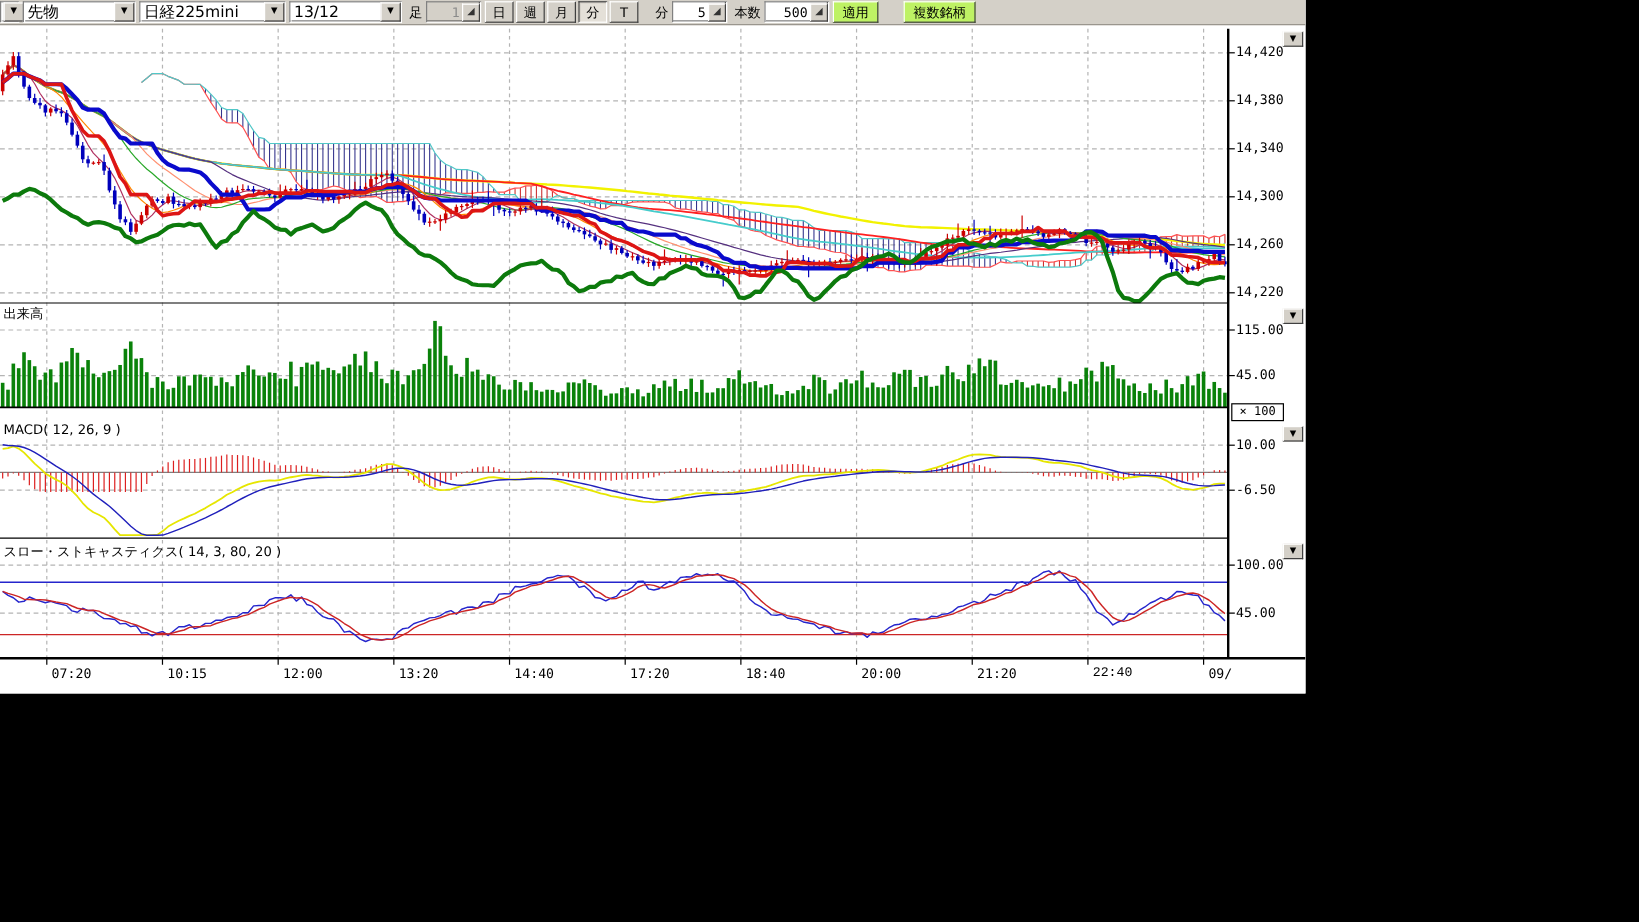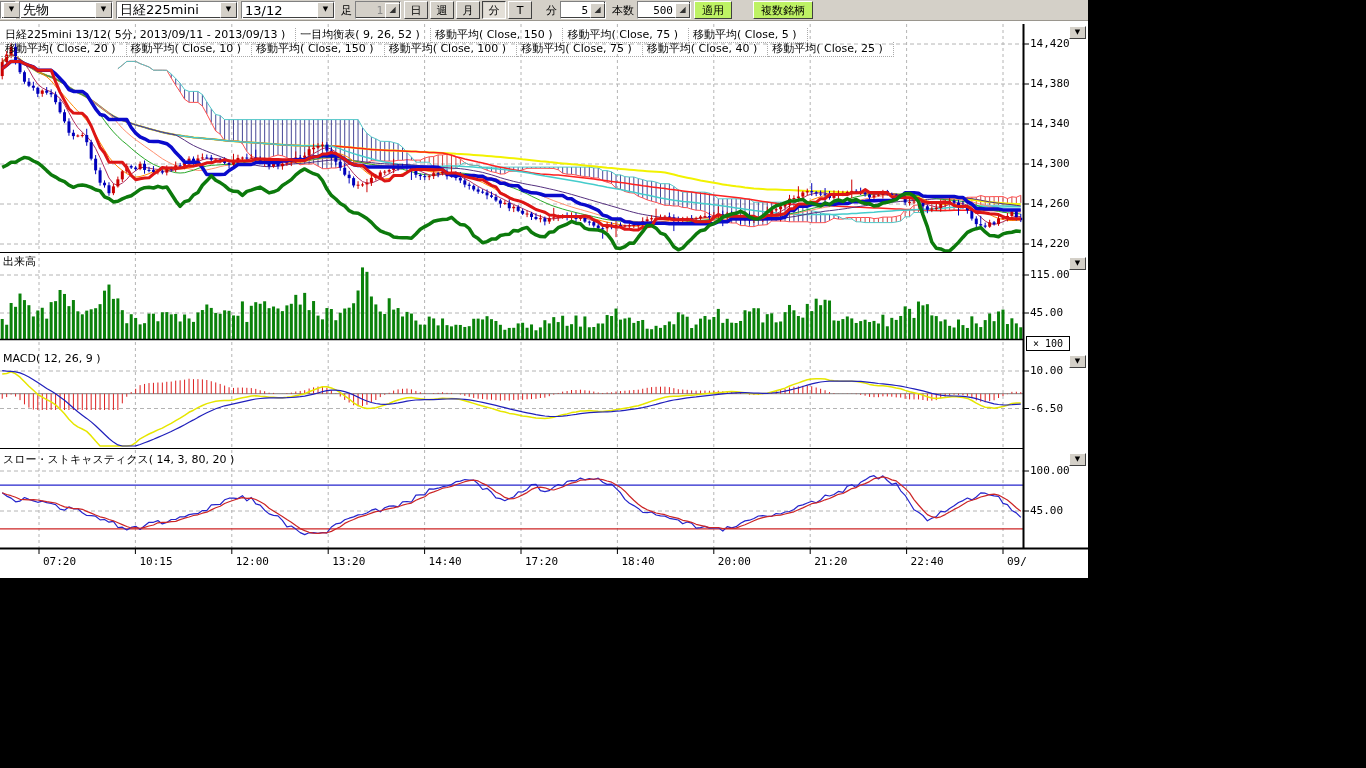--- a/index.html
+++ b/index.html
@@ -1247,22 +1247,20 @@
           <line x1="231.8" y1="549" x2="231.8" y2="554" stroke="#000" stroke-width="1"></line>
           <line x1="328.20000000000005" y1="549" x2="328.20000000000005" y2="554" stroke="#000" stroke-width="1"></line>
           <line x1="424.6" y1="549" x2="424.6" y2="554" stroke="#000" stroke-width="1"></line>
           <line x1="521" y1="549" x2="521" y2="554" stroke="#000" stroke-width="1"></line>
           <line x1="617.4000000000001" y1="549" x2="617.4000000000001" y2="554" stroke="#000" stroke-width="1"></line>
           <line x1="713.8000000000001" y1="549" x2="713.8000000000001" y2="554" stroke="#000" stroke-width="1"></line>
           <line x1="810.2" y1="549" x2="810.2" y2="554" stroke="#000" stroke-width="1"></line>
           <line x1="906.6" y1="549" x2="906.6" y2="554" stroke="#000" stroke-width="1"></line>
           <line x1="1003" y1="549" x2="1003" y2="554" stroke="#000" stroke-width="1"></line>
         </svg>
-      <div class="legendrow r1" id="legend-row1"><span class="litem">日経225mini 13/12( 5分, 2013/09/11 - 2013/09/13 )</span><span class="litem">一目均衡表( 9, 26, 52 )</span><span class="litem">移動平均( Close, 150 )</span><span class="litem">移動平均( Close, 75 )</span><span class="litem">移動平均( Close, 5 )</span></div>
-      <div class="legendrow r2" id="legend-row2"><span class="litem">移動平均( Close, 20 )</span><span class="litem">移動平均( Close, 10 )</span><span class="litem">移動平均( Close, 150 )</span><span class="litem">移動平均( Close, 100 )</span><span class="litem">移動平均( Close, 75 )</span><span class="litem">移動平均( Close, 40 )</span><span class="litem">移動平均( Close, 25 )</span></div>
       <div class="seclabel" style="left:3px;top:254px">出来高</div>
       <div class="seclabel" style="left:3px;top:352px">MACD( 12, 26, 9 )</div>
       <div class="seclabel" style="left:3px;top:452px">スロー・ストキャスティクス( 14, 3, 80, 20 )</div>
       <div class="multbox">× 100</div>
       <div id="axis-labels">
           <div class="ylab" style="top: 37px;">14,420</div>
           <div class="ylab" style="top: 77px;">14,380</div>
           <div class="ylab" style="top: 117px;">14,340</div>
           <div class="ylab" style="top: 157px;">14,300</div>
           <div class="ylab" style="top: 197px;">14,260</div>
@@ -1275,21 +1273,21 @@
           <div class="ylab" style="top: 504px;">45.00</div>
           <div class="tlab" style="left: 43px;">07:20</div>
           <div class="tlab" style="left: 139.4px;">10:15</div>
           <div class="tlab" style="left: 235.8px;">12:00</div>
           <div class="tlab" style="left: 332.2px;">13:20</div>
           <div class="tlab" style="left: 428.6px;">14:40</div>
           <div class="tlab" style="left: 525px;">17:20</div>
           <div class="tlab" style="left: 621.4px;">18:40</div>
           <div class="tlab" style="left: 717.8px;">20:00</div>
           <div class="tlab" style="left: 814.2px;">21:20</div>
-          <div class="tlab" style="left: 910.6px;">22:40</div>
+          <div class="tlab" style="left: 910.6px; font-family: Liberation Mono, monospace;">22:40</div>
           <div class="tlab" style="left: 1007px;">09/</div>
         </div>
       <div id="scale-buttons">
           <button class="scalebtn" style="top: 26px;">▼</button>
           <button class="scalebtn" style="top: 257px;">▼</button>
           <button class="scalebtn" style="top: 355px;">▼</button>
           <button class="scalebtn" style="top: 453px;">▼</button>
         </div>
     </div>
 

